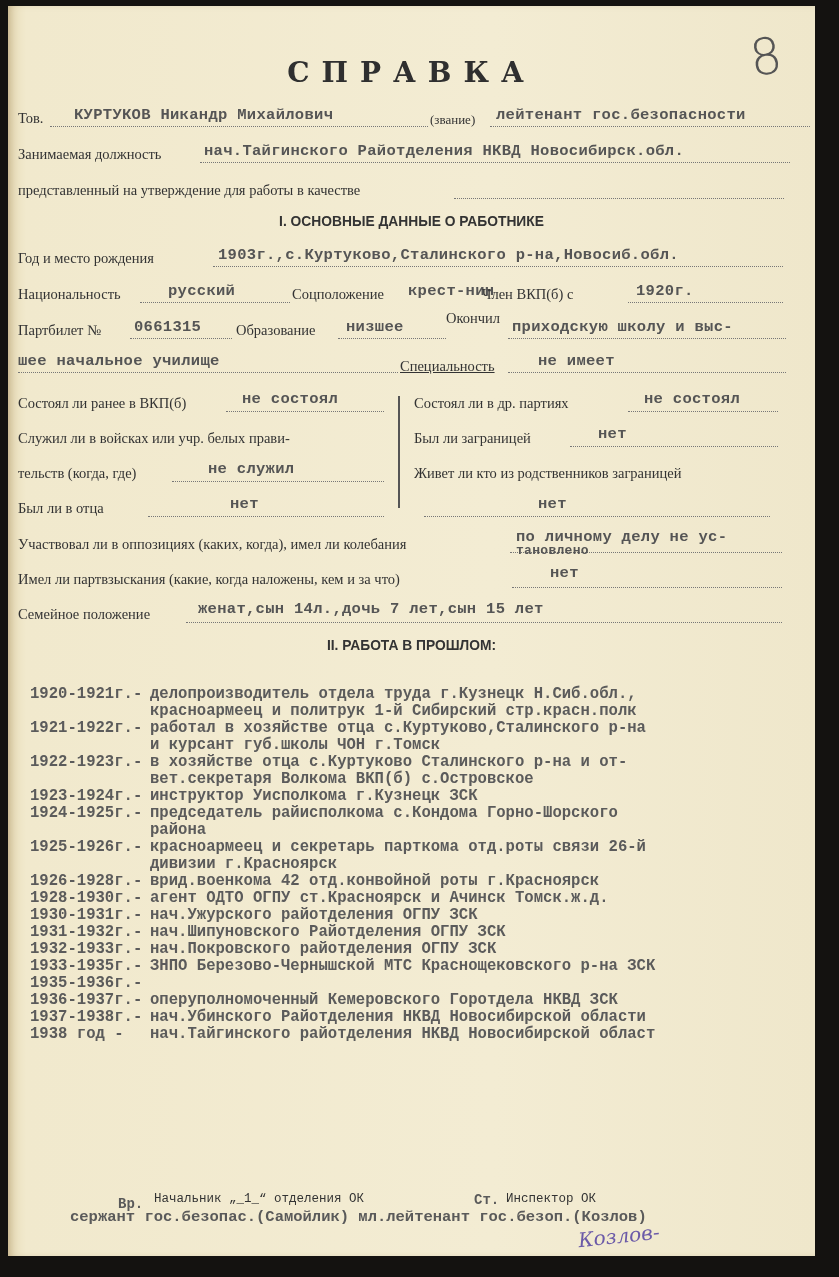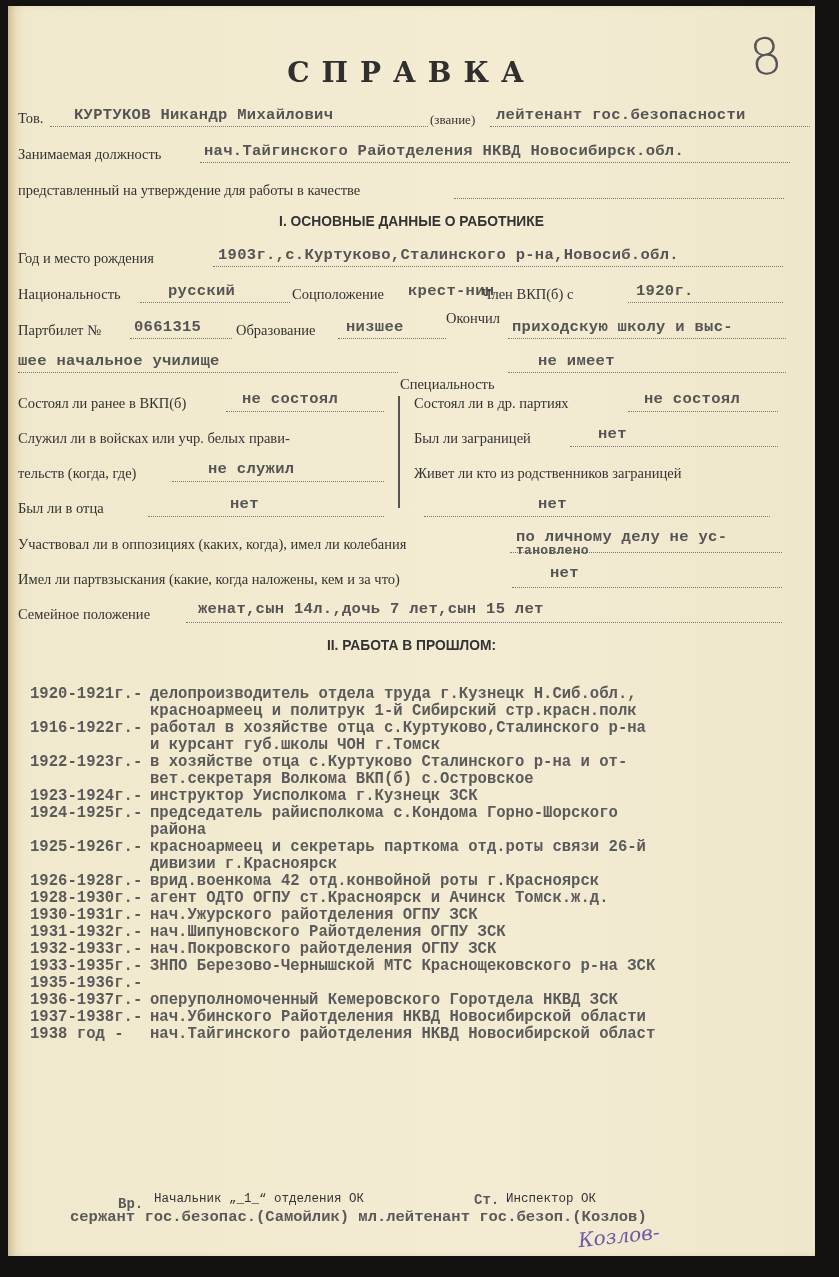--- a/index.html
+++ b/index.html
@@ -79,21 +79,21 @@
   <span class="abs typed" style="left:126px;top:312px;">0661315</span>
   <span class="abs lbl" style="left:228px;top:316px;">Образование</span>
   <div class="dots" style="left:330px;top:332px;width:108px;"></div>
   <span class="abs typed" style="left:338px;top:312px;">низшее</span>
   <span class="abs lbl" style="left:438px;top:304px;">Окончил</span>
   <div class="dots" style="left:500px;top:332px;width:278px;"></div>
   <span class="abs typed" style="left:504px;top:312px;text-align:right;">приходскую школу и выс-</span>
 
   <div class="dots" style="left:10px;top:366px;width:380px;"></div>
   <span class="abs typed" style="left:10px;top:346px;">шее начальное училище</span>
-  <span class="abs lbl" style="left:392px;top:370px;">Специальность</span>
+  <span class="abs lbl" style="left:392px;top:352px;text-decoration:underline;">Специальность</span>
   <div class="dots" style="left:500px;top:366px;width:278px;"></div>
   <span class="abs typed" style="left:530px;top:346px;">не имеет</span>
 
   <div class="vline"></div>
 
   <span class="abs lbl" style="left:10px;top:389px;">Состоял ли ранее в ВКП(б)</span>
   <div class="dots" style="left:218px;top:405px;width:158px;"></div>
   <span class="abs typed" style="left:234px;top:384px;">не состоял</span>
 
   <span class="abs lbl" style="left:10px;top:424px;">Служил ли в войсках или учр.  белых  прави-</span>
@@ -134,21 +134,21 @@
 
   <div class="abs section" style="top:630px;">II. РАБОТА В ПРОШЛОМ:</div>
 
   <div class="history">
     <div class="row">
         <span class="period">1920-1921г.-</span>
         <span class="desc">делопроизводитель отдела труда г.Кузнецк Н.Сиб.обл.,
 красноармеец и политрук 1-й Сибирский стр.красн.полк</span>
       </div>
     <div class="row">
-        <span class="period">1916-1922г.-</span>
+        <span class="period">1921-1922г.-</span>
         <span class="desc">работал в хозяйстве отца с.Куртуково,Сталинского р-на
 и курсант губ.школы ЧОН г.Томск</span>
       </div>
     <div class="row">
         <span class="period">1922-1923г.-</span>
         <span class="desc">в хозяйстве отца с.Куртуково Сталинского р-на и от-
 вет.секретаря Волкома ВКП(б) с.Островское</span>
       </div>
     <div class="row">
         <span class="period">1923-1924г.-</span>

